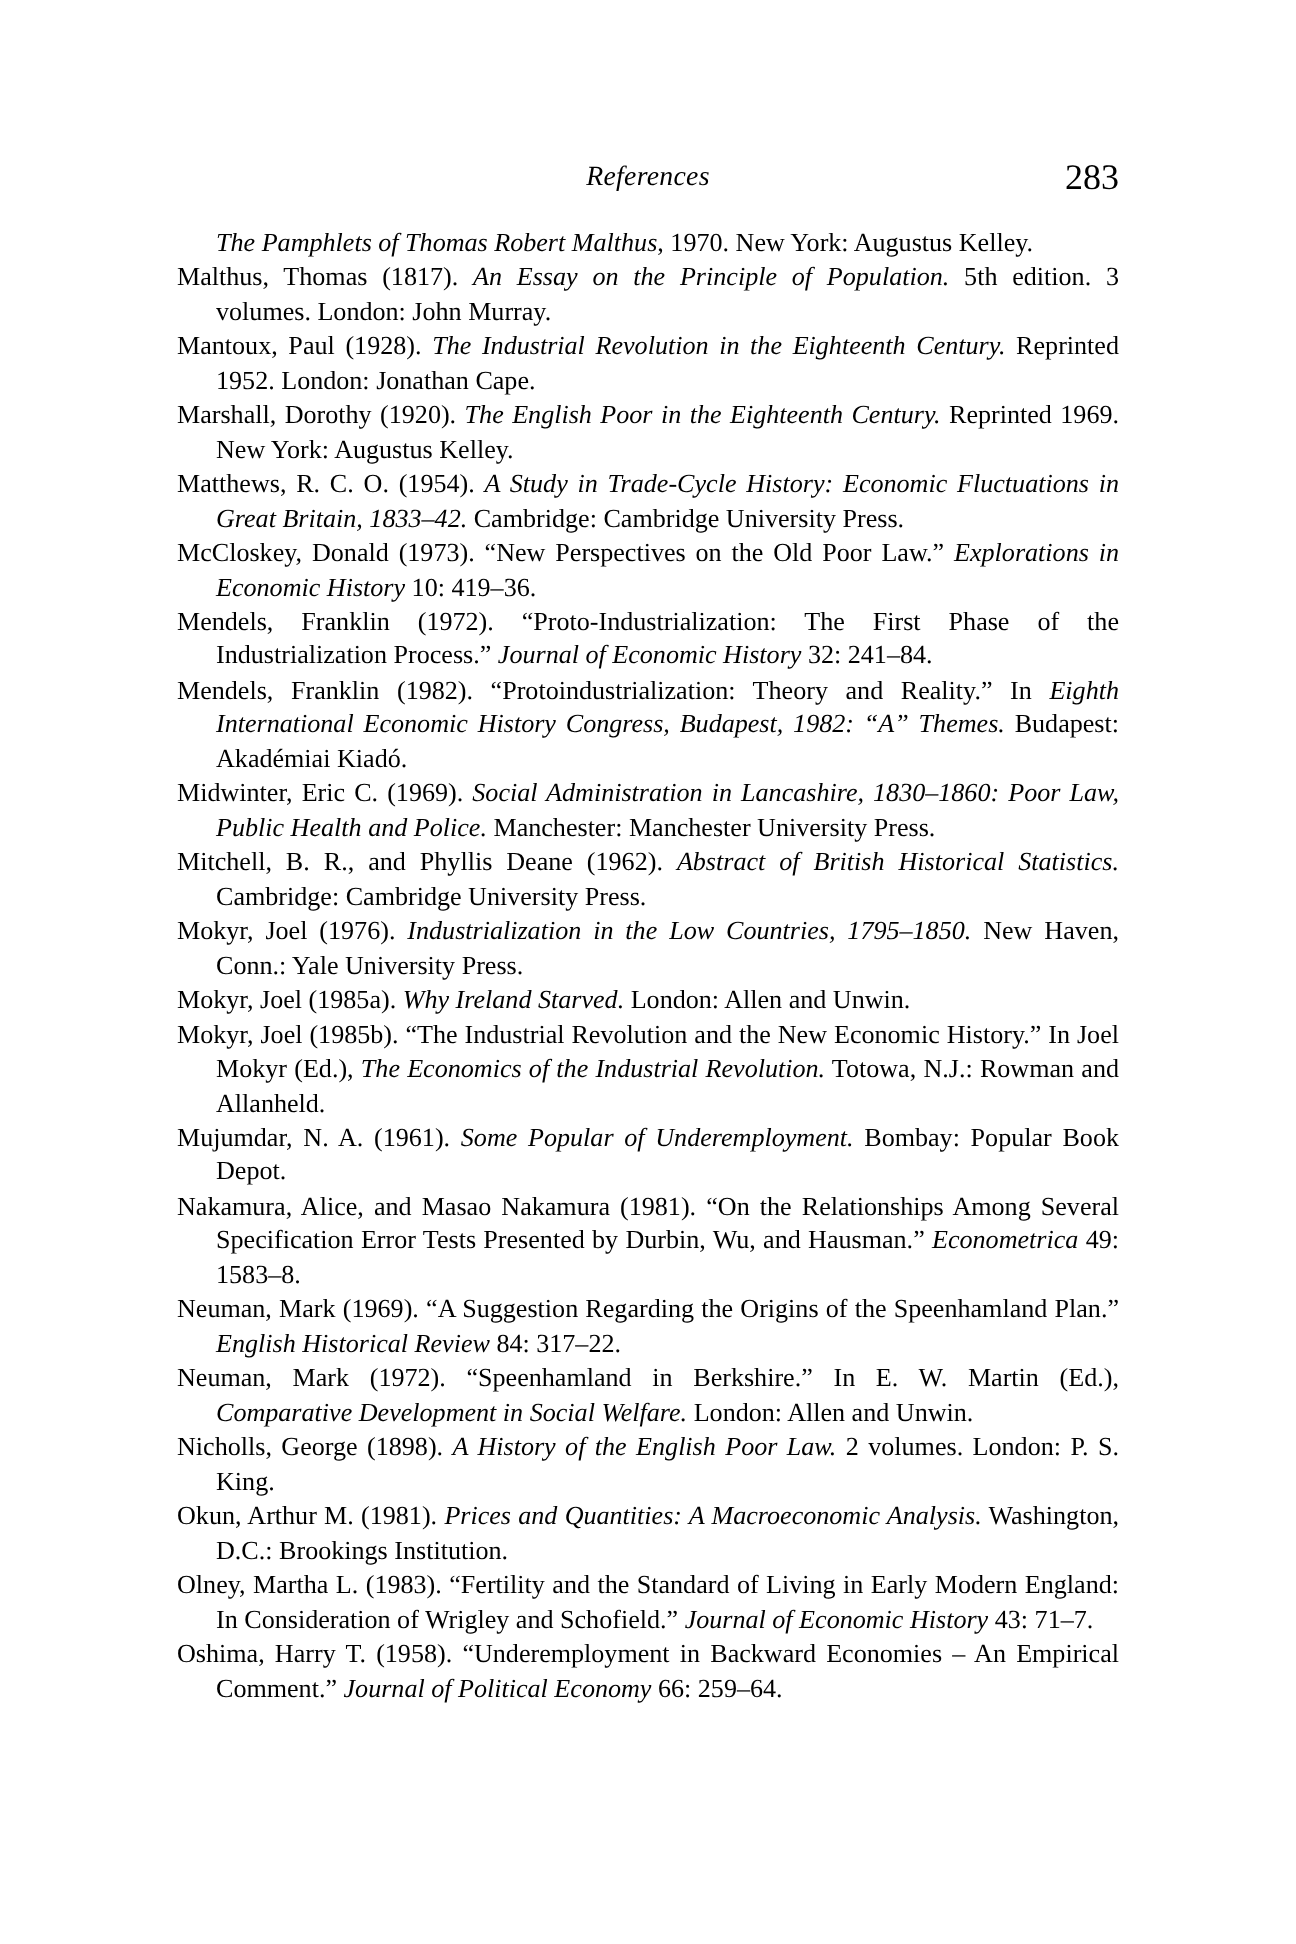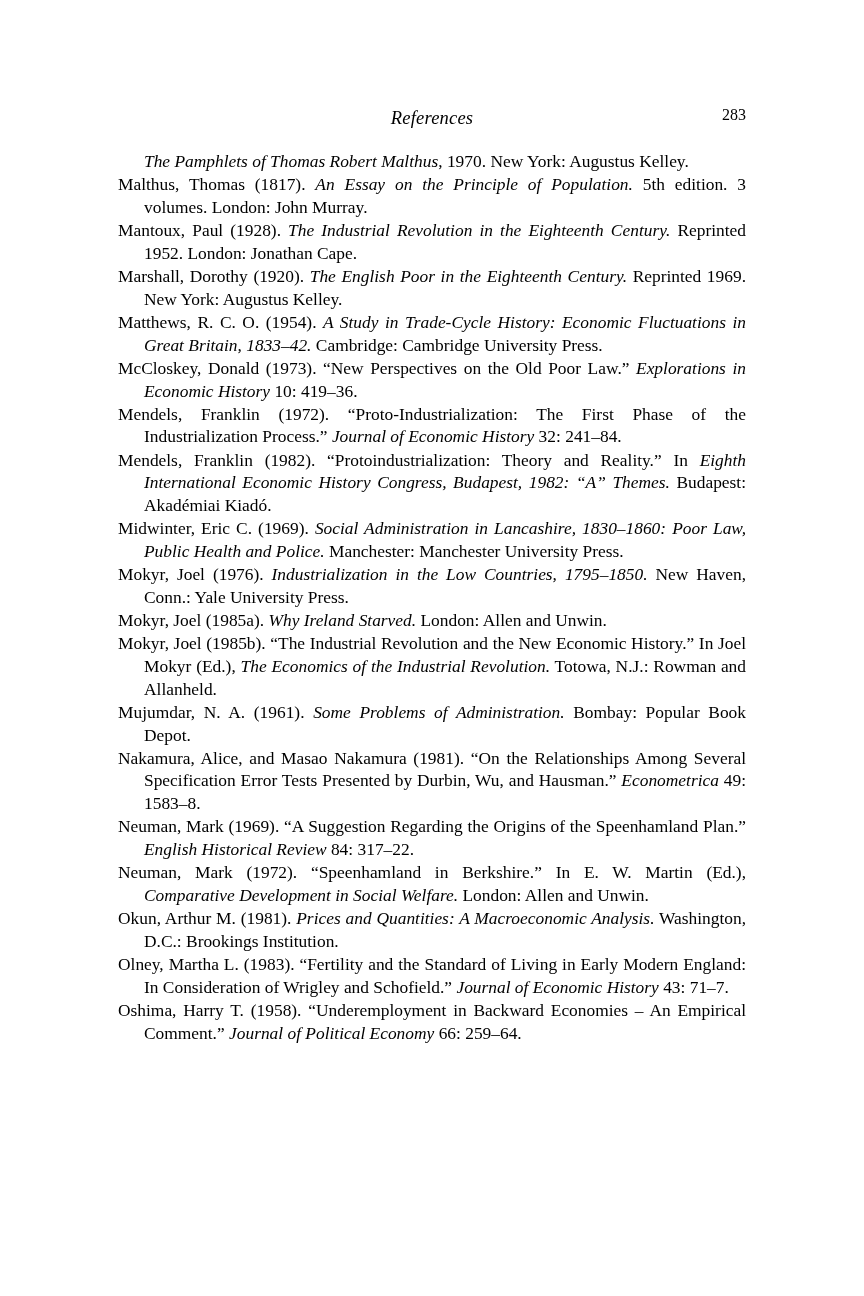--- a/index.html
+++ b/index.html
@@ -28,21 +28,21 @@
   .running-head .rh-title {
     text-align: center;
     font-style: italic;
     font-size: 18.5px;
     letter-spacing: 0.2px;
   }
   .running-head .rh-page {
     position: absolute;
     right: 0;
     top: -2px;
-    font-size: 16px;
+    font-size: 24px;
     font-style: normal;
   }
   .refs {
     font-size: 17.4px;
     line-height: 1.305;
     text-align: justify;
     text-justify: inter-word;
   }
   .ref {
     padding-left: 26px;
@@ -70,25 +70,27 @@
   <div class="refs" id="reference-list">
       <div class="ref first"><i>The Pamphlets of Thomas Robert Malthus</i><span>, 1970. New York: Augustus Kelley.</span></div>
       <div class="ref"><span>Malthus, Thomas (1817). </span><i>An Essay on the Principle of Population.</i><span> 5th edition. 3 volumes. London: John Murray.</span></div>
       <div class="ref"><span>Mantoux, Paul (1928). </span><i>The Industrial Revolution in the Eighteenth Century.</i><span> Reprinted 1952. London: Jonathan Cape.</span></div>
       <div class="ref"><span>Marshall, Dorothy (1920). </span><i>The English Poor in the Eighteenth Century.</i><span> Reprinted 1969. New York: Augustus Kelley.</span></div>
       <div class="ref"><span>Matthews, R. C. O. (1954). </span><i>A Study in Trade-Cycle History: Economic Fluctuations in Great Britain, 1833–42.</i><span> Cambridge: Cambridge University Press.</span></div>
       <div class="ref"><span>McCloskey, Donald (1973). “New Perspectives on the Old Poor Law.” </span><i>Explorations in Economic History</i><span> 10: 419–36.</span></div>
       <div class="ref"><span>Mendels, Franklin (1972). “Proto-Industrialization: The First Phase of the Industrialization Process.” </span><i>Journal of Economic History</i><span> 32: 241–84.</span></div>
       <div class="ref"><span>Mendels, Franklin (1982). “Protoindustrialization: Theory and Reality.” In </span><i>Eighth International Economic History Congress, Budapest, 1982: “A” Themes.</i><span> Budapest: Akadémiai Kiadó.</span></div>
       <div class="ref"><span>Midwinter, Eric C. (1969). </span><i>Social Administration in Lancashire, 1830–1860: Poor Law, Public Health and Police.</i><span> Manchester: Manchester University Press.</span></div>
+      <div class="ref"><span>Mitchell, B. R., and Phyllis Deane (1962). </span><i>Abstract of British Historical Statistics.</i><span> Cambridge: Cambridge University Press.</span></div>
       <div class="ref"><span>Mokyr, Joel (1976). </span><i>Industrialization in the Low Countries, 1795–1850.</i><span> New Haven, Conn.: Yale University Press.</span></div>
       <div class="ref"><span>Mokyr, Joel (1985a). </span><i>Why Ireland Starved.</i><span> London: Allen and Unwin.</span></div>
       <div class="ref"><span>Mokyr, Joel (1985b). “The Industrial Revolution and the New Economic History.” In Joel Mokyr (Ed.), </span><i>The Economics of the Industrial Revolution.</i><span> Totowa, N.J.: Rowman and Allanheld.</span></div>
-      <div class="ref"><span>Mujumdar, N. A. (1961). </span><i>Some Problems of Administration.</i><span> Bombay: Popular Book Depot.</span></div>
+      <div class="ref"><span>Mujumdar, N. A. (1961). </span><i>Some Popular of Underemployment.</i><span> Bombay: Popular Book Depot.</span></div>
       <div class="ref"><span>Nakamura, Alice, and Masao Nakamura (1981). “On the Relationships Among Several Specification Error Tests Presented by Durbin, Wu, and Hausman.” </span><i>Econometrica</i><span> 49: 1583–8.</span></div>
       <div class="ref"><span>Neuman, Mark (1969). “A Suggestion Regarding the Origins of the Speenhamland Plan.” </span><i>English Historical Review</i><span> 84: 317–22.</span></div>
       <div class="ref"><span>Neuman, Mark (1972). “Speenhamland in Berkshire.” In E. W. Martin (Ed.), </span><i>Comparative Development in Social Welfare.</i><span> London: Allen and Unwin.</span></div>
+      <div class="ref"><span>Nicholls, George (1898). </span><i>A History of the English Poor Law.</i><span> 2 volumes. London: P. S. King.</span></div>
       <div class="ref"><span>Okun, Arthur M. (1981). </span><i>Prices and Quantities: A Macroeconomic Analysis.</i><span> Washington, D.C.: Brookings Institution.</span></div>
       <div class="ref"><span>Olney, Martha L. (1983). “Fertility and the Standard of Living in Early Modern England: In Consideration of Wrigley and Schofield.” </span><i>Journal of Economic History</i><span> 43: 71–7.</span></div>
       <div class="ref"><span>Oshima, Harry T. (1958). “Underemployment in Backward Economies – An Empirical Comment.” </span><i>Journal of Political Economy</i><span> 66: 259–64.</span></div>
     </div>
 
 </div>
 
 </body></html>

